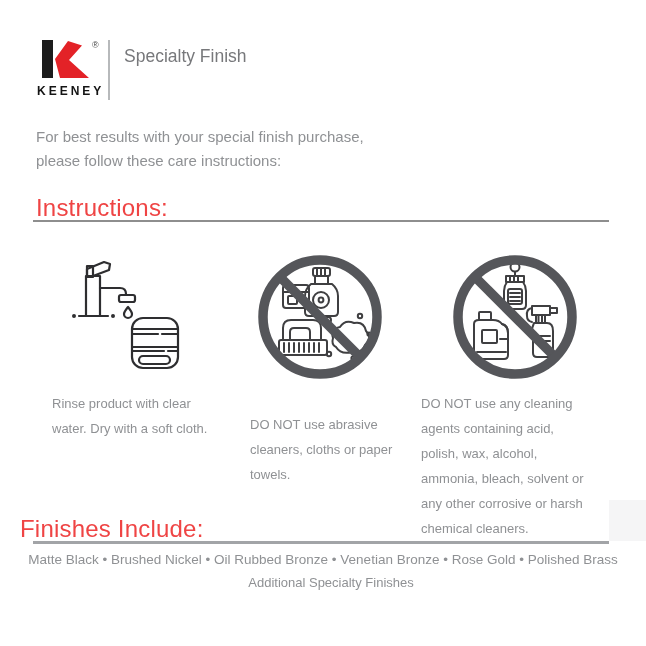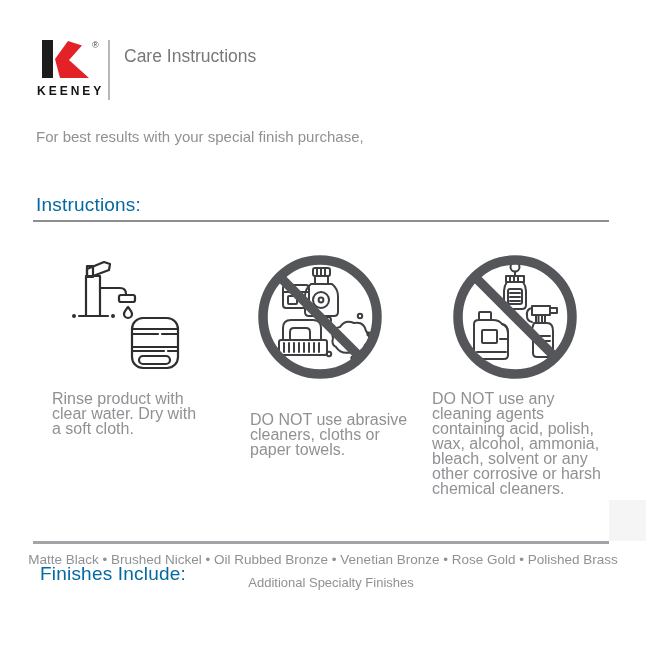--- a/index.html
+++ b/index.html
@@ -8,26 +8,26 @@
   .abs{position:absolute;}
 
   
   .logo-divider{left:108px;top:40px;width:2px;height:60px;background:#b7b9bb;}
   .doc-title{left:124px;top:45px;font-size:17.5px;line-height:22px;color:#77787b;}
 
   
   .intro{left:36px;top:125px;font-size:15px;line-height:24px;color:#8f9194;}
 
   
-  .section-heading{font-size:19px;color:#0369a1;letter-spacing:.2px;}
+  .section-heading{font-size:24px;color:#ef4444;letter-spacing:.2px;}
   .rule1{left:33px;top:220px;width:576px;height:1.5px;background:#8e8e8e;}
   .rule2{left:33px;top:541px;width:576px;height:2.5px;background:#a2a4a7;}
 
   
-  .caption{font-size:16px;line-height:15px;color:#8f9194;}
+  .caption{font-size:13px;line-height:25px;color:#8f9194;}
 
   
   .finishes-line{left:0;top:552px;width:646px;text-align:center;font-size:13.5px;color:#8f9194;}
   .finishes-additional{left:0;top:575px;width:646px;text-align:center;font-size:13px;color:#8f9194;padding-left:8px;}
 
   .edge-artifact{left:609px;top:500px;width:37px;height:41px;background:#f5f5f6;}
 
   svg{display:block;}
 </style>
 </head>
@@ -40,25 +40,26 @@
       <rect x="6" y="2" width="11" height="38" fill="#1c1c1c"></rect>
       <path d="M19,21 L32,3 L46,7.5 L33,22 L53,40 L24,40 Z" fill="#e32227"></path>
       <text x="56" y="10" font-size="9" fill="#4a4a4a">®</text>
       <text x="1" y="57" font-size="12" font-weight="bold" letter-spacing="3" fill="#141414">KEENEY</text>
     </svg>
   </div>
 
   <div class="abs logo-divider"></div>
 
   <div class="abs doc-title">
-    <div>Care Instructions</div>
+    <div>Specialty Finish</div>
   </div>
 
   <div class="abs intro">
     <div>For best results with your special finish purchase,</div>
+    <div>please follow these care instructions:</div>
   </div>
 
   <div class="abs section-heading" style="left:36px;top:194px;">Instructions:</div>
   <div class="abs rule1"></div>
 
   <div class="abs" style="left:62px;top:258px;">
     <svg width="120" height="115" viewBox="0 0 120 115" fill="none" stroke="#2e2e30" stroke-width="2.2" stroke-linejoin="round" stroke-linecap="round">
       <g>
         <polygon points="25,18 25,11 42,4 48,6 47,12 31,18"></polygon>
         <rect x="25" y="8" width="6" height="11"></rect>
@@ -164,22 +165,22 @@
           <line x1="85" y1="87" x2="98" y2="87"></line>
         </g>
       </g>
       <line x1="25" y1="25" x2="101" y2="101" stroke="#55565a" stroke-width="9.5"></line>
       <circle cx="63" cy="63" r="57" fill="none" stroke="#55565a" stroke-width="9.5"></circle>
     </svg>
   </div>
 
   <div class="abs caption" style="left:52px;top:391px;width:156px;">Rinse product with clear water. Dry with a soft cloth.</div>
   <div class="abs caption" style="left:250px;top:412px;width:170px;">DO NOT use abrasive cleaners, cloths or paper towels.</div>
-  <div class="abs caption" style="left:432px;top:391px;width:174px;">DO NOT use any cleaning agents containing acid, polish, wax, alcohol, ammonia, bleach, solvent or any other corrosive or harsh chemical cleaners.</div>
+  <div class="abs caption" style="left:421px;top:391px;width:174px;">DO NOT use any cleaning agents containing acid, polish, wax, alcohol, ammonia, bleach, solvent or any other corrosive or harsh chemical cleaners.</div>
 
-  <div class="abs section-heading" style="left:40px;top:515px;margin-top:48px;">Finishes Include:</div>
+  <div class="abs section-heading" style="left:20px;top:515px;">Finishes Include:</div>
   <div class="abs edge-artifact"></div>
   <div class="abs rule2"></div>
 
   <div class="abs finishes-line">Matte Black • Brushed Nickel • Oil Rubbed Bronze • Venetian Bronze • Rose Gold • Polished Brass</div>
   <div class="abs finishes-additional">Additional Specialty Finishes</div>
 
 </div>
 
 </body></html>

